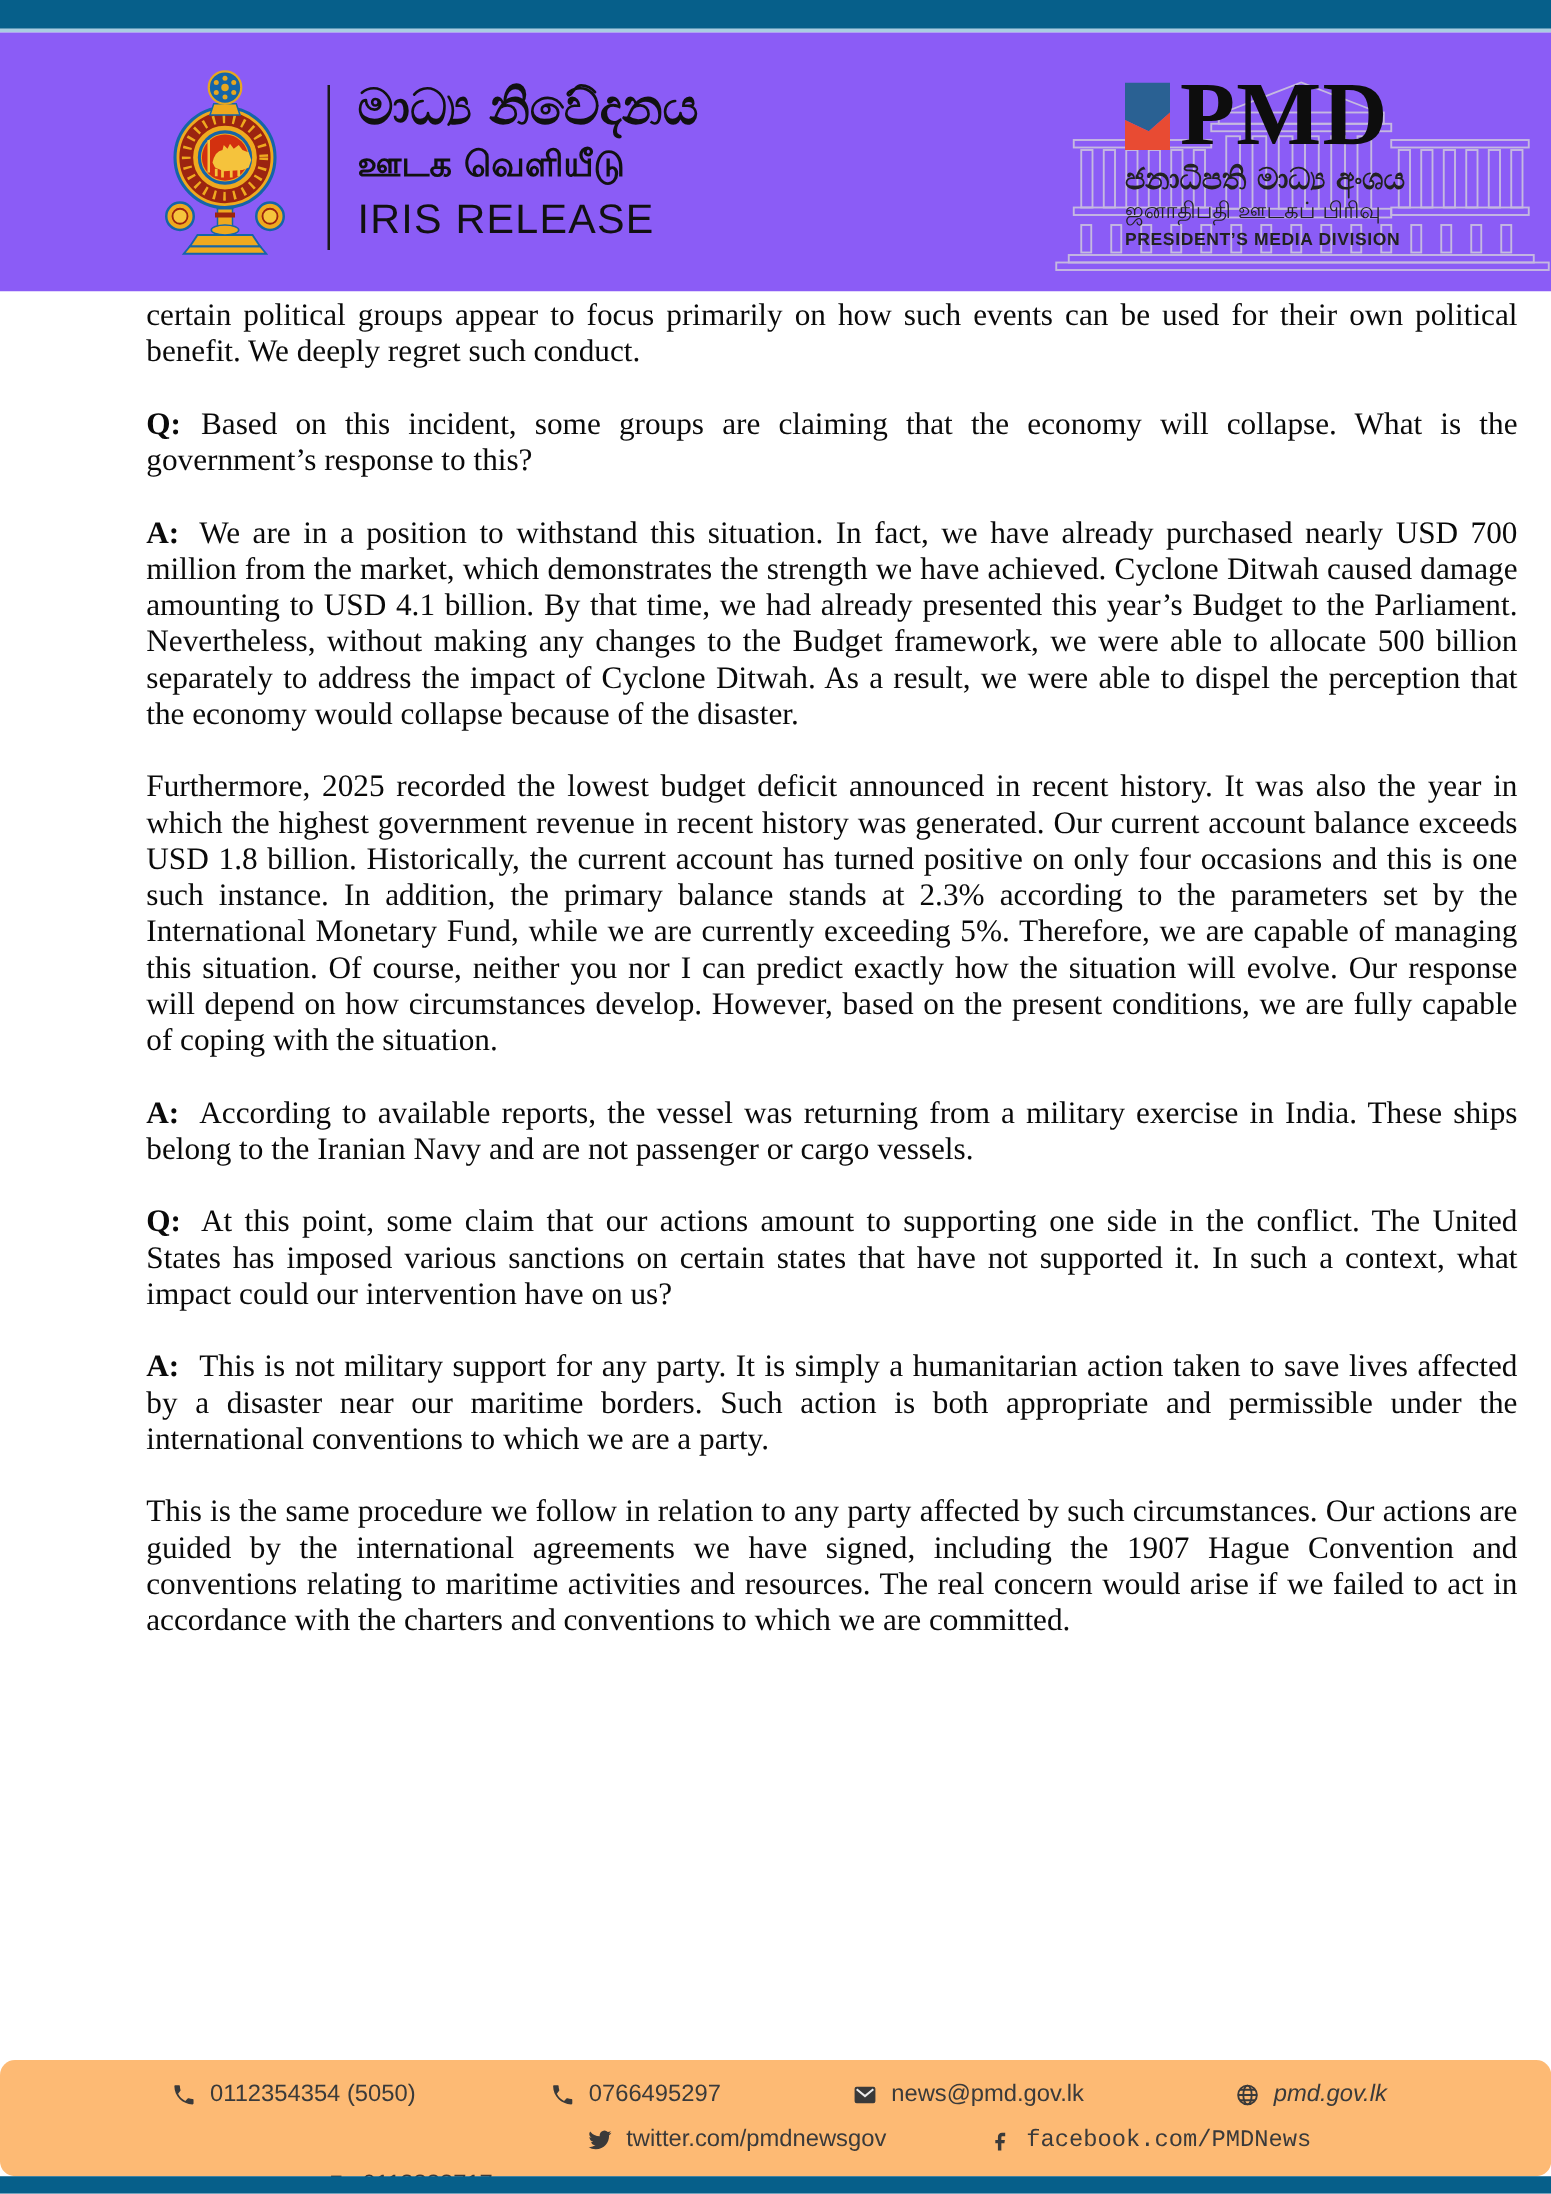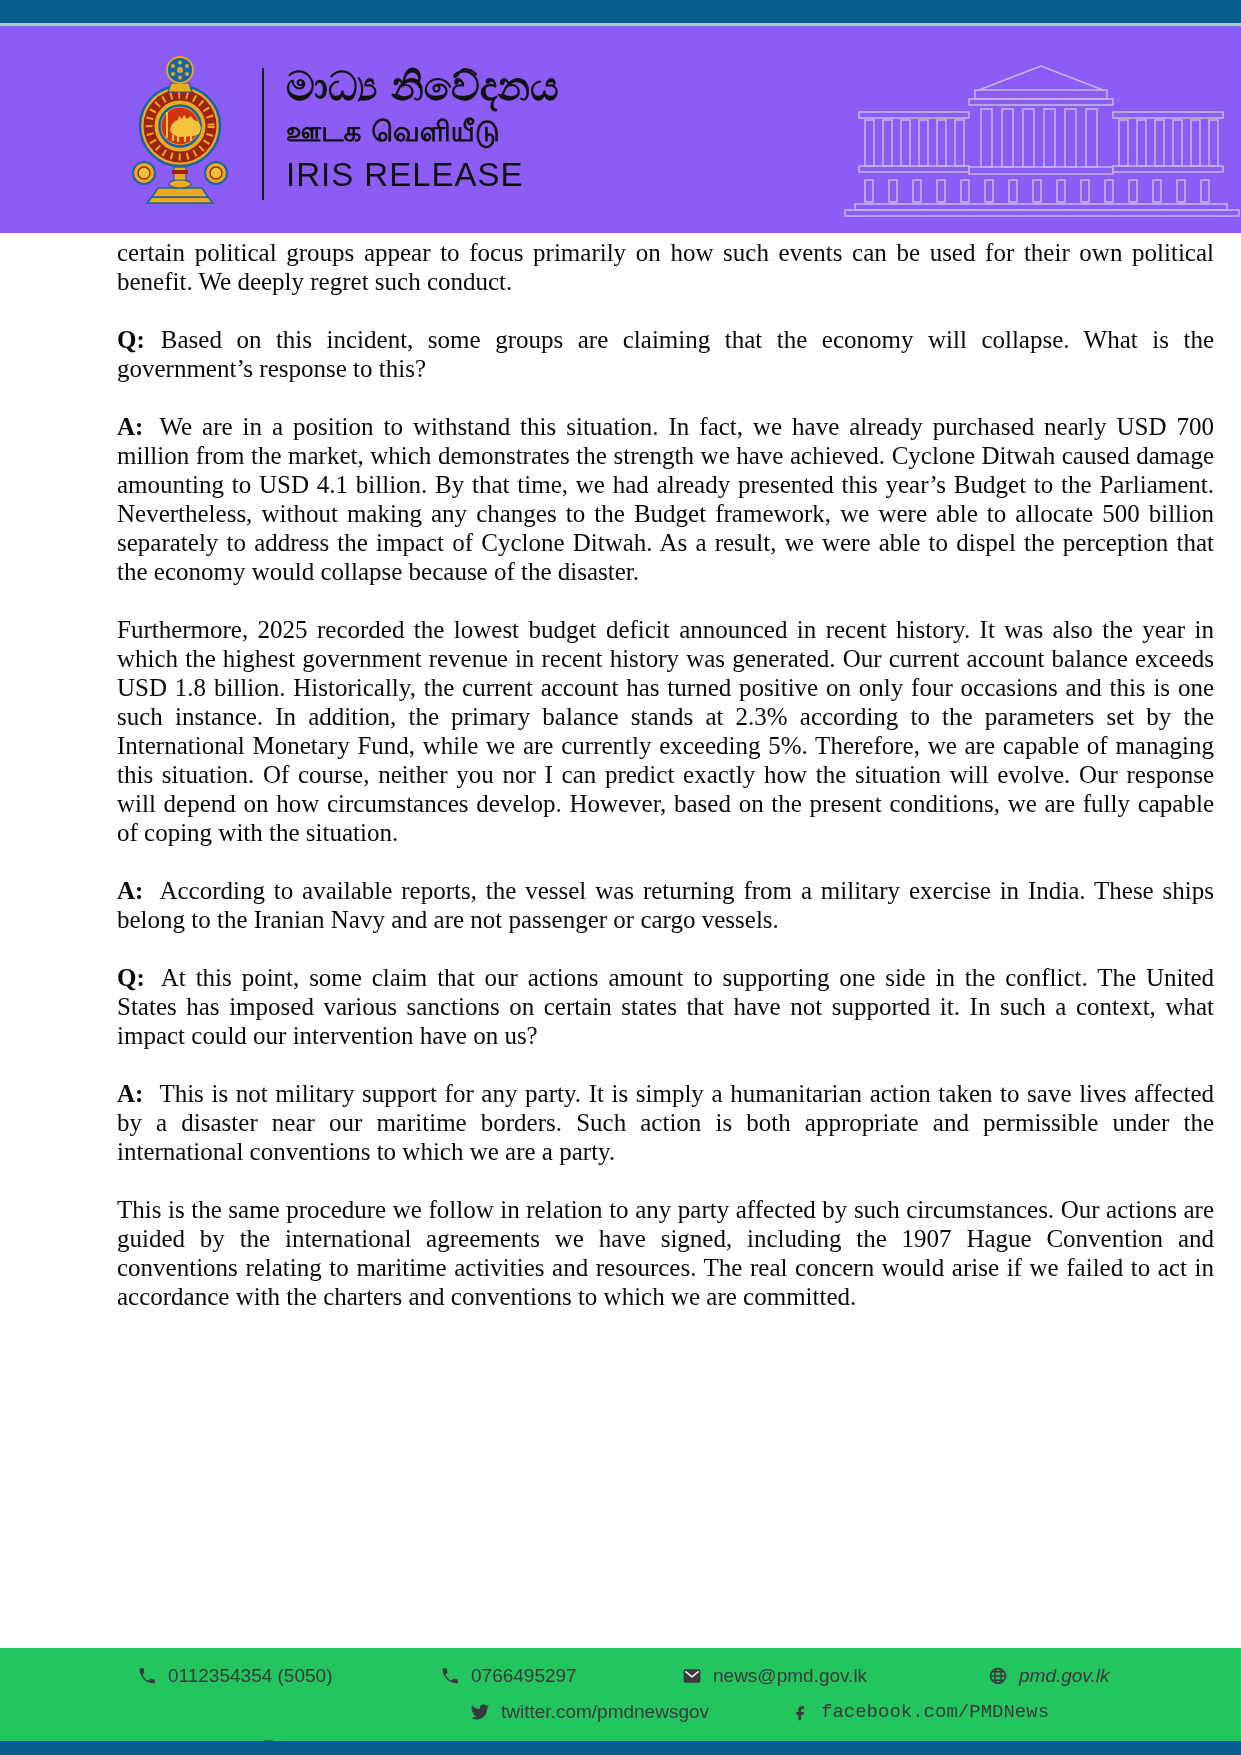--- a/index.html
+++ b/index.html
@@ -30,21 +30,21 @@
   .pmd-en{font-family:"Liberation Sans","DejaVu Sans",sans-serif;font-weight:bold;font-size:14px;letter-spacing:.5px;color:#222;margin-top:3px;}
 
   
   .doc-body{position:absolute;left:117px;top:238px;width:1097px;
             font-size:25px;line-height:29px;text-align:justify;color:#0a0a0a;}
   .doc-body p{margin:0 0 29px 0;}
   .para-prefix{font-weight:bold;margin-right:16px;}
   .para-prefix:empty{display:none;margin:0;}
 
   
-  .footer{position:absolute;left:0;top:1648px;width:100%;height:93px;background:#22c55e;}
+  .footer{position:absolute;left:0;top:1648px;width:100%;height:93px;background:#fdba74;border-radius:12px;}
   .bottom-bar{position:absolute;left:0;top:1741px;width:100%;height:14px;background:#065f8a;}
   .f-item{position:absolute;display:flex;align-items:center;gap:11px;
           font-family:"Liberation Sans","DejaVu Sans",sans-serif;font-size:19px;color:#3a3a3a;}
   .f-icon{width:20px;height:20px;flex:0 0 auto;display:block;}
 </style>
 </head>
 <body>
 
 <div class="page">
 
@@ -130,20 +130,34 @@
     </svg>
 
     <div class="hdr-divider"></div>
 
     <div class="title-block">
       <div class="title-si">මාධ්‍ය නිවේදනය</div>
       <div class="title-ta">ஊடக வெளியீடு</div>
       <div class="title-en">IRIS RELEASE</div>
     </div>
 
+    <div class="pmd-block">
+      <div class="pmd-row">
+        <svg class="pmd-mark" viewBox="0 0 36 54">
+          <polygon points="0,0 36,0 36,24 19,39 0,30" fill="#2a6193"></polygon>
+          <polygon points="0,30 19,39 36,24 36,54 0,54" fill="#e84b33"></polygon>
+        </svg>
+        <div class="pmd-acronym">PMD</div>
+      </div>
+      <div class="pmd-sub">
+        <div class="pmd-si">ජනාධිපති මාධ්‍ය අංශය</div>
+        <div class="pmd-ta">ஜனாதிபதி ஊடகப் பிரிவு</div>
+        <div class="pmd-en">PRESIDENT’S MEDIA DIVISION</div>
+      </div>
+    </div>
   </div>
 
   <div class="doc-body">
     <p>
       <span>certain political groups appear to focus primarily on how such events can be used for their own political benefit. We deeply regret such conduct.</span>
     </p>
     <p>
       <span class="para-prefix">Q:</span><span>Based on this incident, some groups are claiming that the economy will collapse. What is the government’s response to this?</span>
     </p>
     <p>

